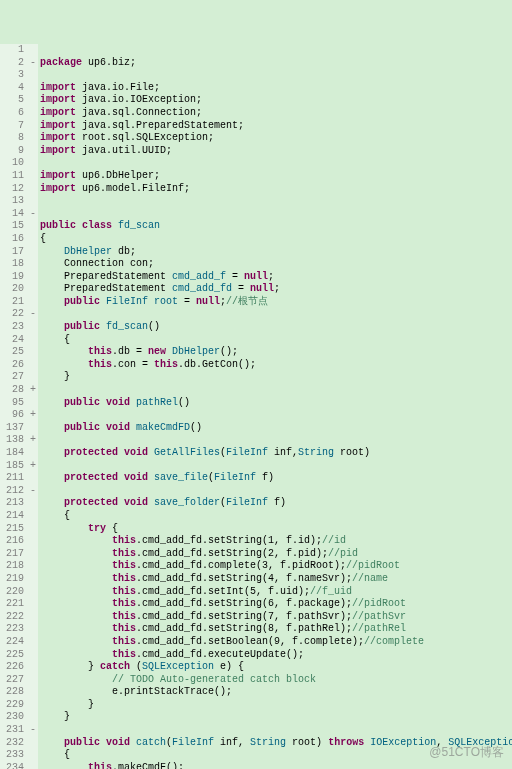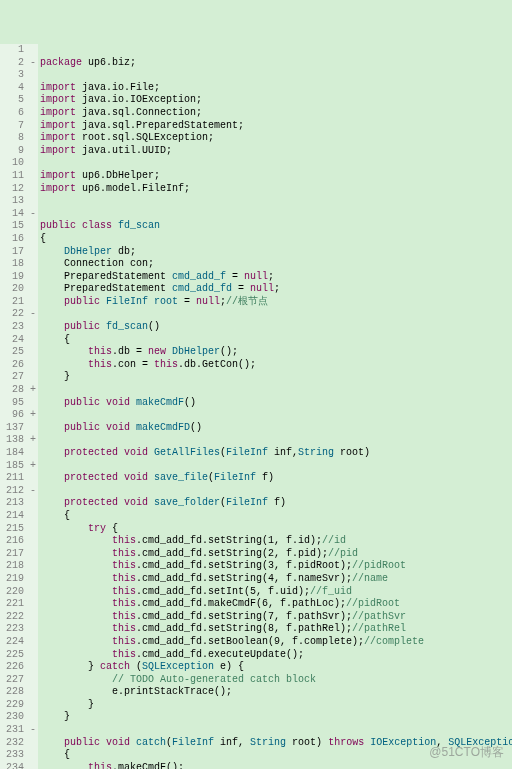--- a/index.html
+++ b/index.html
@@ -30,21 +30,21 @@
   flex-shrink: 0;
   line-height: 12.6px;
 }
 .code {
   background: #d4eed4;
   padding-left: 2px;
   line-height: 12.6px;
   color: #000;
   flex: 1;
 }
-.kw { color: #7f0055; font-weight: normal; }
+.kw { color: #7f0055; font-weight: bold; }
 .typ { color: #006080; }
 .cmt { color: #3f7f5f; text-align: center; }
 .watermark {
   position: fixed;
   right: 8px;
   bottom: 8px;
   color: rgba(120,120,120,0.6);
   font-size: 12px;
   font-family: sans-serif;
 }
@@ -205,37 +205,37 @@
 <span><span>    </span><span>PreparedStatement </span><span class="typ">cmd_add_f</span><span> = </span><span class="kw">null</span><span>;</span></span>
 <span><span>    </span><span>PreparedStatement </span><span class="typ">cmd_add_fd</span><span> = </span><span class="kw">null</span><span>;</span></span>
 <span><span>    </span><span class="kw">public </span><span class="typ">FileInf </span><span class="typ">root</span><span> = </span><span class="kw">null</span><span>;</span><span class="cmt">//根节点</span></span>
 <span></span>
 <span><span>    </span><span class="kw">public </span><span class="typ">fd_scan</span><span>()</span></span>
 <span>    {</span>
 <span><span>        </span><span class="kw">this</span><span>.db = </span><span class="kw">new </span><span class="typ">DbHelper</span><span>();</span></span>
 <span><span>        </span><span class="kw">this</span><span>.con = </span><span class="kw">this</span><span>.db.GetCon();</span></span>
 <span>    }</span>
 <span></span>
-<span><span>    </span><span class="kw">public void </span><span class="typ">makeCmdF</span><span>()</span></span>
+<span><span>    </span><span class="kw">public void </span><span class="typ">pathRel</span><span>()</span></span>
 <span></span>
 <span><span>    </span><span class="kw">public void </span><span class="typ">makeCmdFD</span><span>()</span></span>
 <span></span>
 <span><span>    </span><span class="kw">protected void </span><span class="typ">GetAllFiles</span><span>(</span><span class="typ">FileInf</span><span> inf,</span><span class="typ">String</span><span> root)</span></span>
 <span></span>
 <span><span>    </span><span class="kw">protected void </span><span class="typ">save_file</span><span>(</span><span class="typ">FileInf</span><span> f)</span></span>
 <span></span>
 <span><span>    </span><span class="kw">protected void </span><span class="typ">save_folder</span><span>(</span><span class="typ">FileInf</span><span> f)</span></span>
 <span>    {</span>
 <span><span>        </span><span class="kw">try</span><span> {</span></span>
 <span><span>            </span><span class="kw">this</span><span>.cmd_add_fd.setString(1, f.id);</span><span class="cmt">//id</span></span>
 <span><span>            </span><span class="kw">this</span><span>.cmd_add_fd.setString(2, f.pid);</span><span class="cmt">//pid</span></span>
-<span><span>            </span><span class="kw">this</span><span>.cmd_add_fd.setString(3, f.pidRoot);</span><span class="cmt">//pidRoot</span></span>
+<span><span>            </span><span class="kw">this</span><span>.cmd_add_fd.complete(3, f.pidRoot);</span><span class="cmt">//pidRoot</span></span>
 <span><span>            </span><span class="kw">this</span><span>.cmd_add_fd.setString(4, f.nameSvr);</span><span class="cmt">//name</span></span>
 <span><span>            </span><span class="kw">this</span><span>.cmd_add_fd.setInt(5, f.uid);</span><span class="cmt">//f_uid</span></span>
-<span><span>            </span><span class="kw">this</span><span>.cmd_add_fd.makeCmdF(6, f.pathLoc);</span><span class="cmt">//pidRoot</span></span>
+<span><span>            </span><span class="kw">this</span><span>.cmd_add_fd.setString(6, f.package);</span><span class="cmt">//pidRoot</span></span>
 <span><span>            </span><span class="kw">this</span><span>.cmd_add_fd.setString(7, f.pathSvr);</span><span class="cmt">//pathSvr</span></span>
 <span><span>            </span><span class="kw">this</span><span>.cmd_add_fd.setString(8, f.pathRel);</span><span class="cmt">//pathRel</span></span>
 <span><span>            </span><span class="kw">this</span><span>.cmd_add_fd.setBoolean(9, f.complete);</span><span class="cmt">//complete</span></span>
 <span><span>            </span><span class="kw">this</span><span>.cmd_add_fd.executeUpdate();</span></span>
 <span><span>        </span><span>} </span><span class="kw">catch</span><span> (</span><span class="typ">SQLException</span><span> e) {</span></span>
 <span><span>            </span><span class="cmt">// TODO Auto-generated catch block</span></span>
 <span><span>            </span><span>e.printStackTrace();</span></span>
 <span>        }</span>
 <span>    }</span>
 <span></span>

